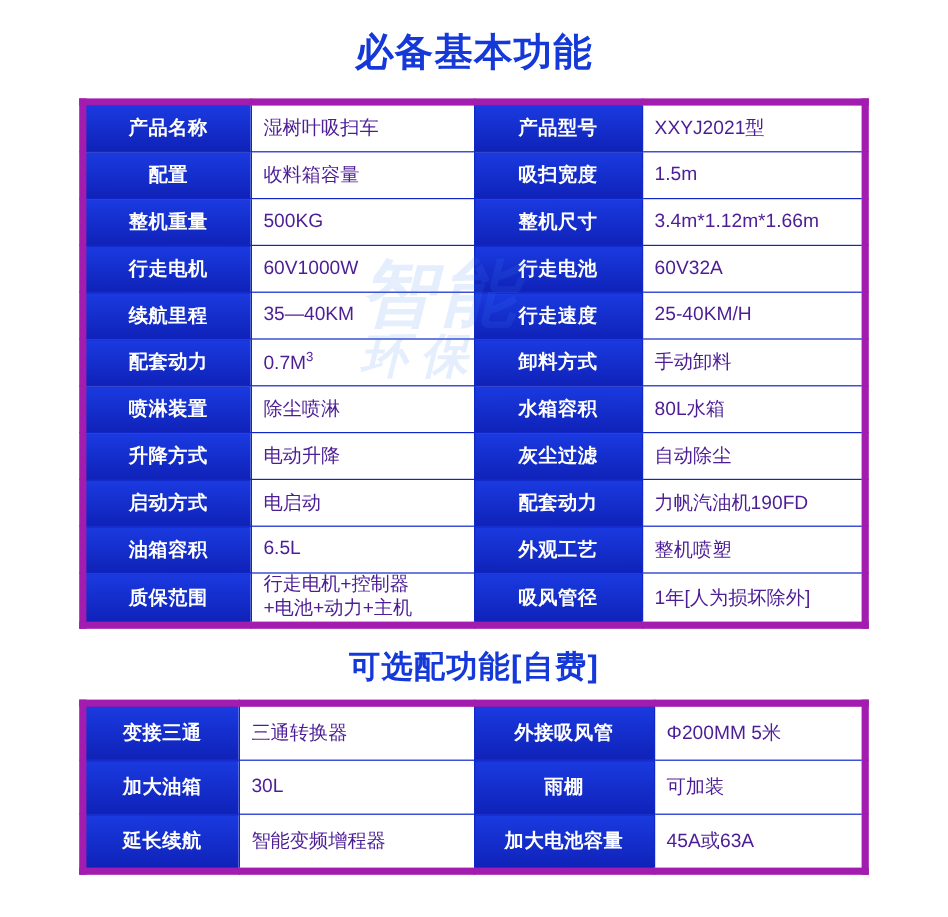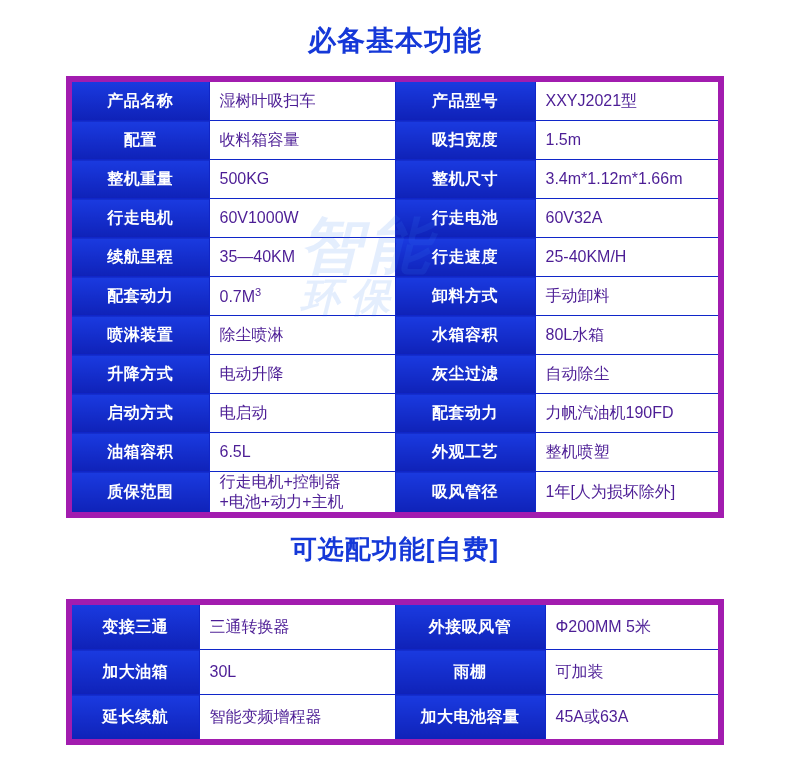--- a/index.html
+++ b/index.html
@@ -21,28 +21,28 @@
     position: relative;
     box-sizing: border-box;
   }
   .title {
     text-align: center;
     font-weight: bold;
     color: #1538d8;
     letter-spacing: 1px;
   }
   .title-main {
-    font-size: 28px;
+    font-size: 32px;
     padding-top: 22px;
     padding-bottom: 16px;
   }
   .title-sub {
     font-size: 26px;
     padding-top: 14px;
-    padding-bottom: 32px;
+    padding-bottom: 10px;
   }
   table.spec {
     border-collapse: collapse;
     margin: 0 auto;
     table-layout: fixed;
     background: #ffffff;
     border: 6px solid #a21caf;
   }
   table.spec td {
     border: 1px solid #1026c9;

